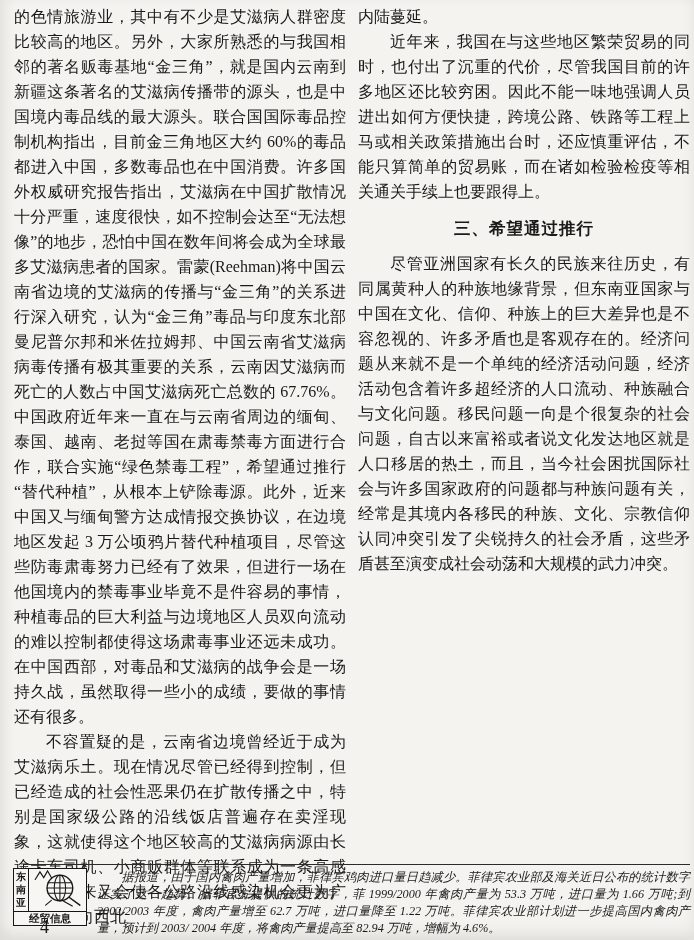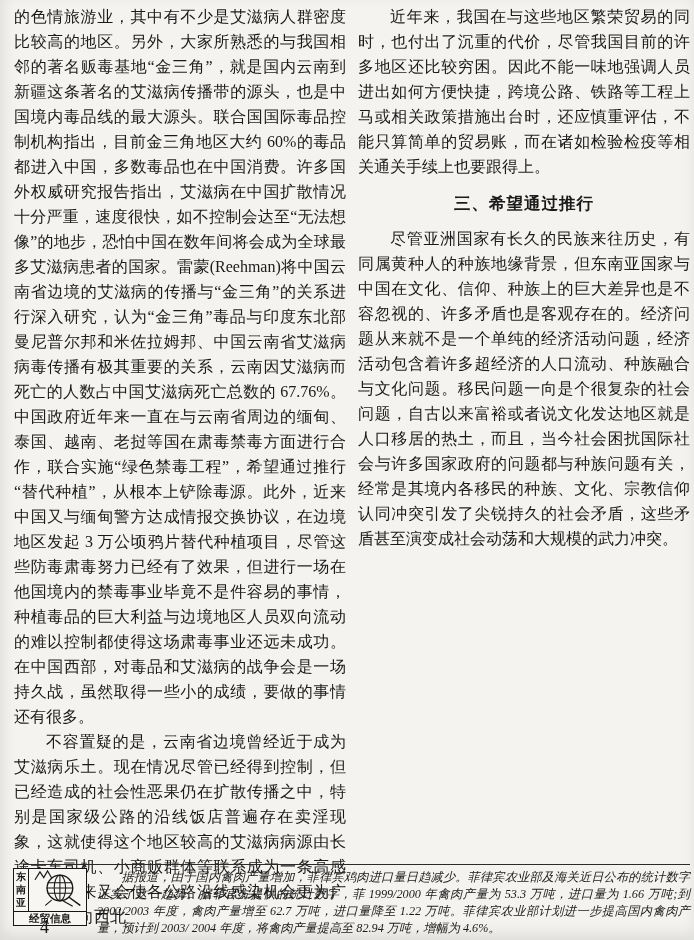--- a/index.html
+++ b/index.html
@@ -116,20 +116,21 @@
 <div class="page">
 
   <div class="columns">
 
     <div class="col">
       <p>的色情旅游业，其中有不少是艾滋病人群密度比较高的地区。另外，大家所熟悉的与我国相邻的著名贩毒基地“金三角”，就是国内云南到新疆这条著名的艾滋病传播带的源头，也是中国境内毒品线的最大源头。联合国国际毒品控制机构指出，目前金三角地区大约 60%的毒品都进入中国，多数毒品也在中国消费。许多国外权威研究报告指出，艾滋病在中国扩散情况十分严重，速度很快，如不控制会达至“无法想像”的地步，恐怕中国在数年间将会成为全球最多艾滋病患者的国家。雷蒙(Reehman)将中国云南省边境的艾滋病的传播与“金三角”的关系进行深入研究，认为“金三角”毒品与印度东北部曼尼普尔邦和米佐拉姆邦、中国云南省艾滋病病毒传播有极其重要的关系，云南因艾滋病而死亡的人数占中国艾滋病死亡总数的 67.76%。中国政府近年来一直在与云南省周边的缅甸、泰国、越南、老挝等国在肃毒禁毒方面进行合作，联合实施“绿色禁毒工程”，希望通过推行“替代种植”，从根本上铲除毒源。此外，近来中国又与缅甸警方达成情报交换协议，在边境地区发起 3 万公顷鸦片替代种植项目，尽管这些防毒肃毒努力已经有了效果，但进行一场在他国境内的禁毒事业毕竟不是件容易的事情，种植毒品的巨大利益与边境地区人员双向流动的难以控制都使得这场肃毒事业还远未成功。在中国西部，对毒品和艾滋病的战争会是一场持久战，虽然取得一些小的成绩，要做的事情还有很多。</p>
       <p class="indent">不容置疑的是，云南省边境曾经近于成为艾滋病乐土。现在情况尽管已经得到控制，但已经造成的社会性恶果仍在扩散传播之中，特别是国家级公路的沿线饭店普遍存在卖淫现象，这就使得这个地区较高的艾滋病病源由长途卡车司机、小商贩群体等联系成为一条高感染线，将来又会使各公路沿线感染机会更为广泛而且在向西北</p>
     </div>
 
     <div class="col">
+      <p>内陆蔓延。</p>
       <p class="indent">近年来，我国在与这些地区繁荣贸易的同时，也付出了沉重的代价，尽管我国目前的许多地区还比较穷困。因此不能一味地强调人员进出如何方便快捷，跨境公路、铁路等工程上马或相关政策措施出台时，还应慎重评估，不能只算简单的贸易账，而在诸如检验检疫等相关通关手续上也要跟得上。</p>
       <p class="section-heading">三、希望通过推行</p>
       <p class="indent">尽管亚洲国家有长久的民族来往历史，有同属黄种人的种族地缘背景，但东南亚国家与中国在文化、信仰、种族上的巨大差异也是不容忽视的、许多矛盾也是客观存在的。经济问题从来就不是一个单纯的经济活动问题，经济活动包含着许多超经济的人口流动、种族融合与文化问题。移民问题一向是个很复杂的社会问题，自古以来富裕或者说文化发达地区就是人口移居的热土，而且，当今社会困扰国际社会与许多国家政府的问题都与种族问题有关，经常是其境内各移民的种族、文化、宗教信仰认同冲突引发了尖锐持久的社会矛盾，这些矛盾甚至演变成社会动荡和大规模的武力冲突。</p>
     </div>
 
   </div>
 
   <div class="footnote-rule"></div>
 
   <div class="stamp">

